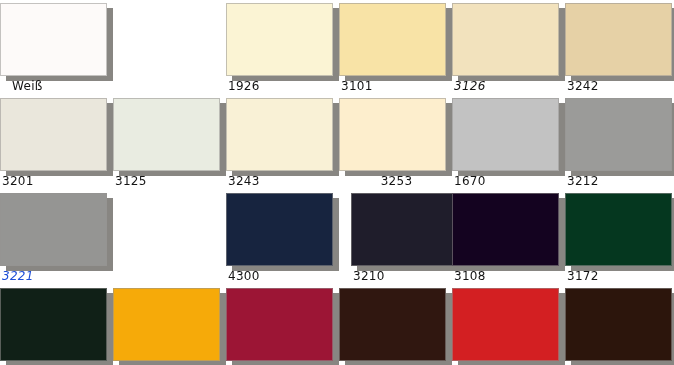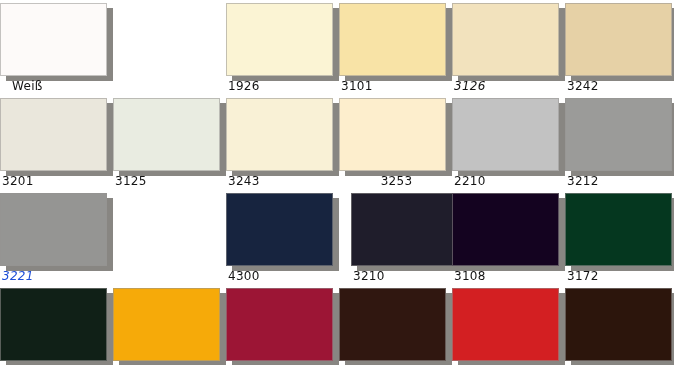--- a/index.html
+++ b/index.html
@@ -103,21 +103,21 @@
       <div class="swatch-label" style="color: rgb(20, 20, 20);">3243</div>
     </div>
     <div class="swatch-cell" style="left: 339px; top: 95px;">
       <div class="swatch-shadow" style="background: rgb(136, 134, 130);"></div>
       <div class="swatch-chip" title="3253" style="background: rgb(253, 238, 205);"></div>
       <div class="swatch-label" style="color: rgb(20, 20, 20); text-align: center;">3253</div>
     </div>
     <div class="swatch-cell" style="left: 452px; top: 95px;">
       <div class="swatch-shadow" style="background: rgb(136, 134, 130);"></div>
       <div class="swatch-chip" title="3140" style="background: rgb(194, 194, 194);"></div>
-      <div class="swatch-label" style="color: rgb(20, 20, 20);">2210</div>
+      <div class="swatch-label" style="color: rgb(20, 20, 20);">1670</div>
     </div>
     <div class="swatch-cell" style="left: 565px; top: 95px;">
       <div class="swatch-shadow" style="background: rgb(136, 134, 130);"></div>
       <div class="swatch-chip" title="3212" style="background: rgb(155, 155, 153);"></div>
       <div class="swatch-label" style="color: rgb(20, 20, 20);">3212</div>
     </div>
     <div class="swatch-cell" style="left: 0px; top: 190px;">
       <div class="swatch-shadow" style="background: rgb(136, 134, 130);"></div>
       <div class="swatch-chip" title="3221" style="background: rgb(149, 149, 147);"></div>
       <div class="swatch-label" style="color: #1d4ed8; font-style: italic;">3221</div>

